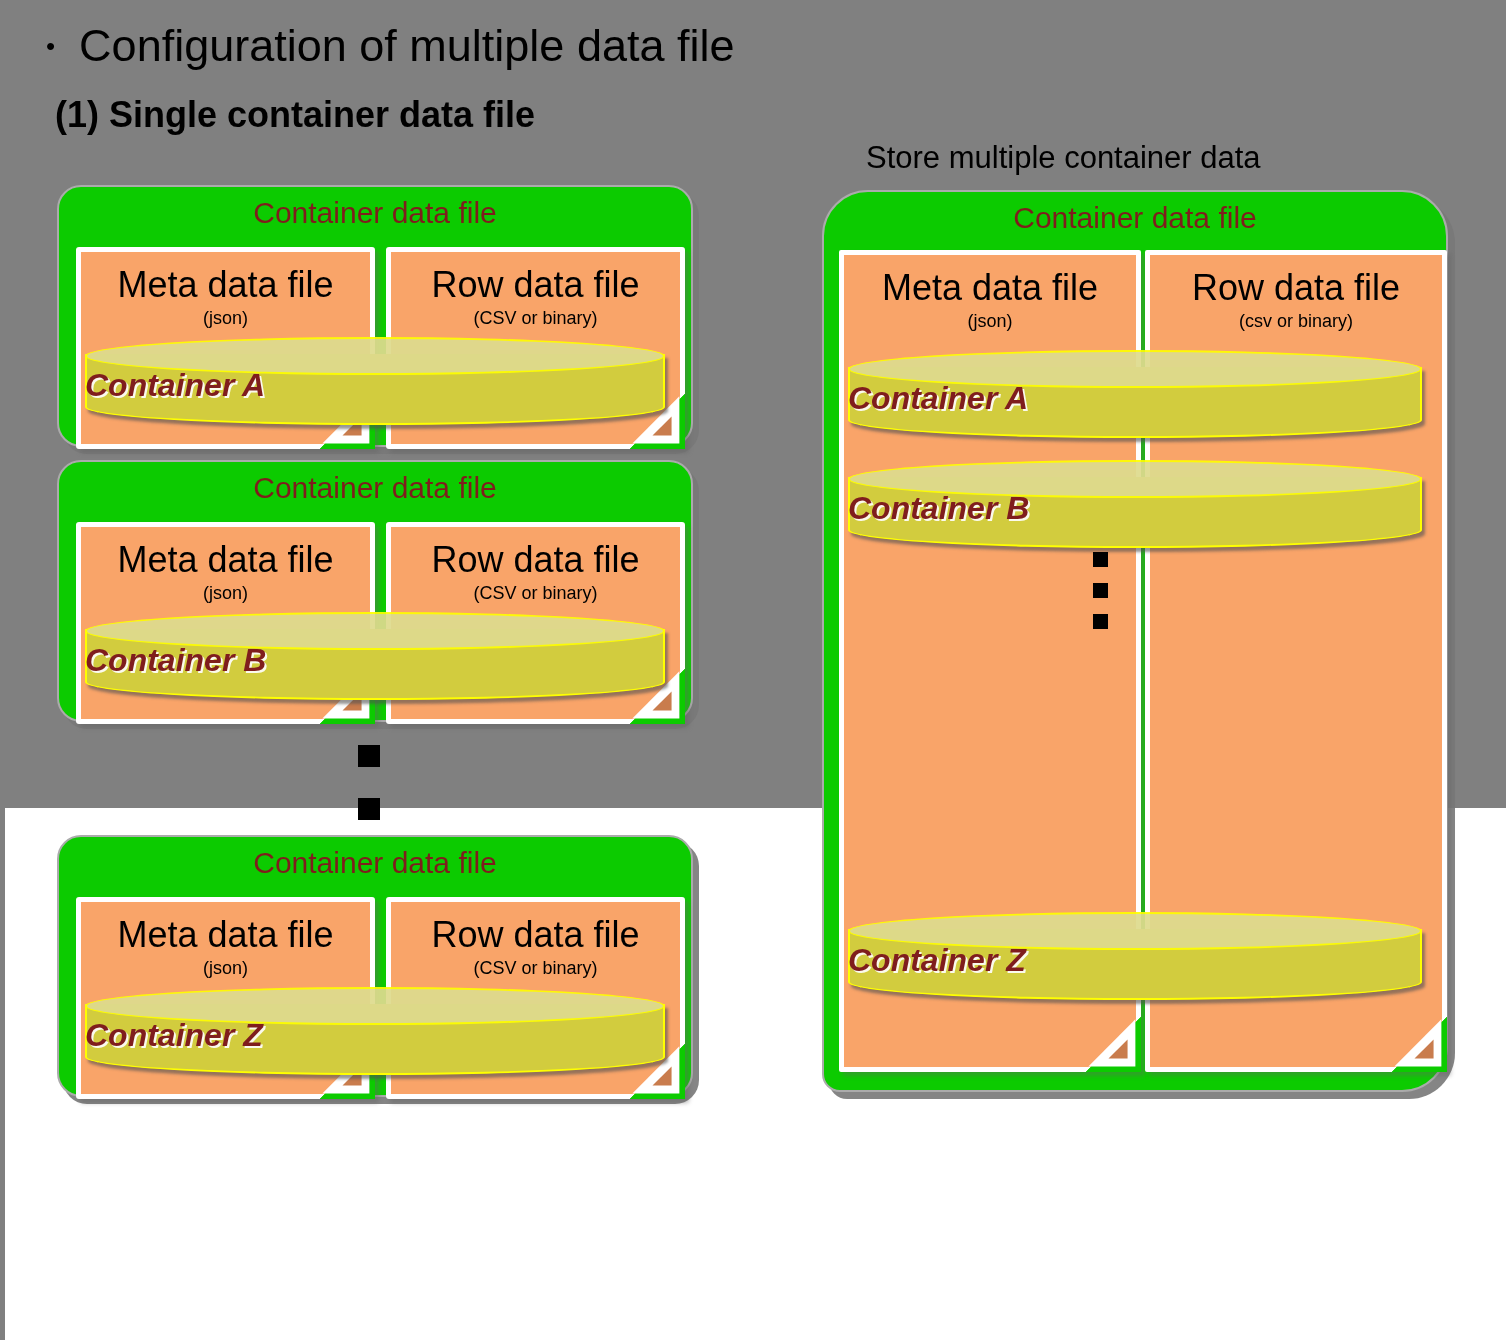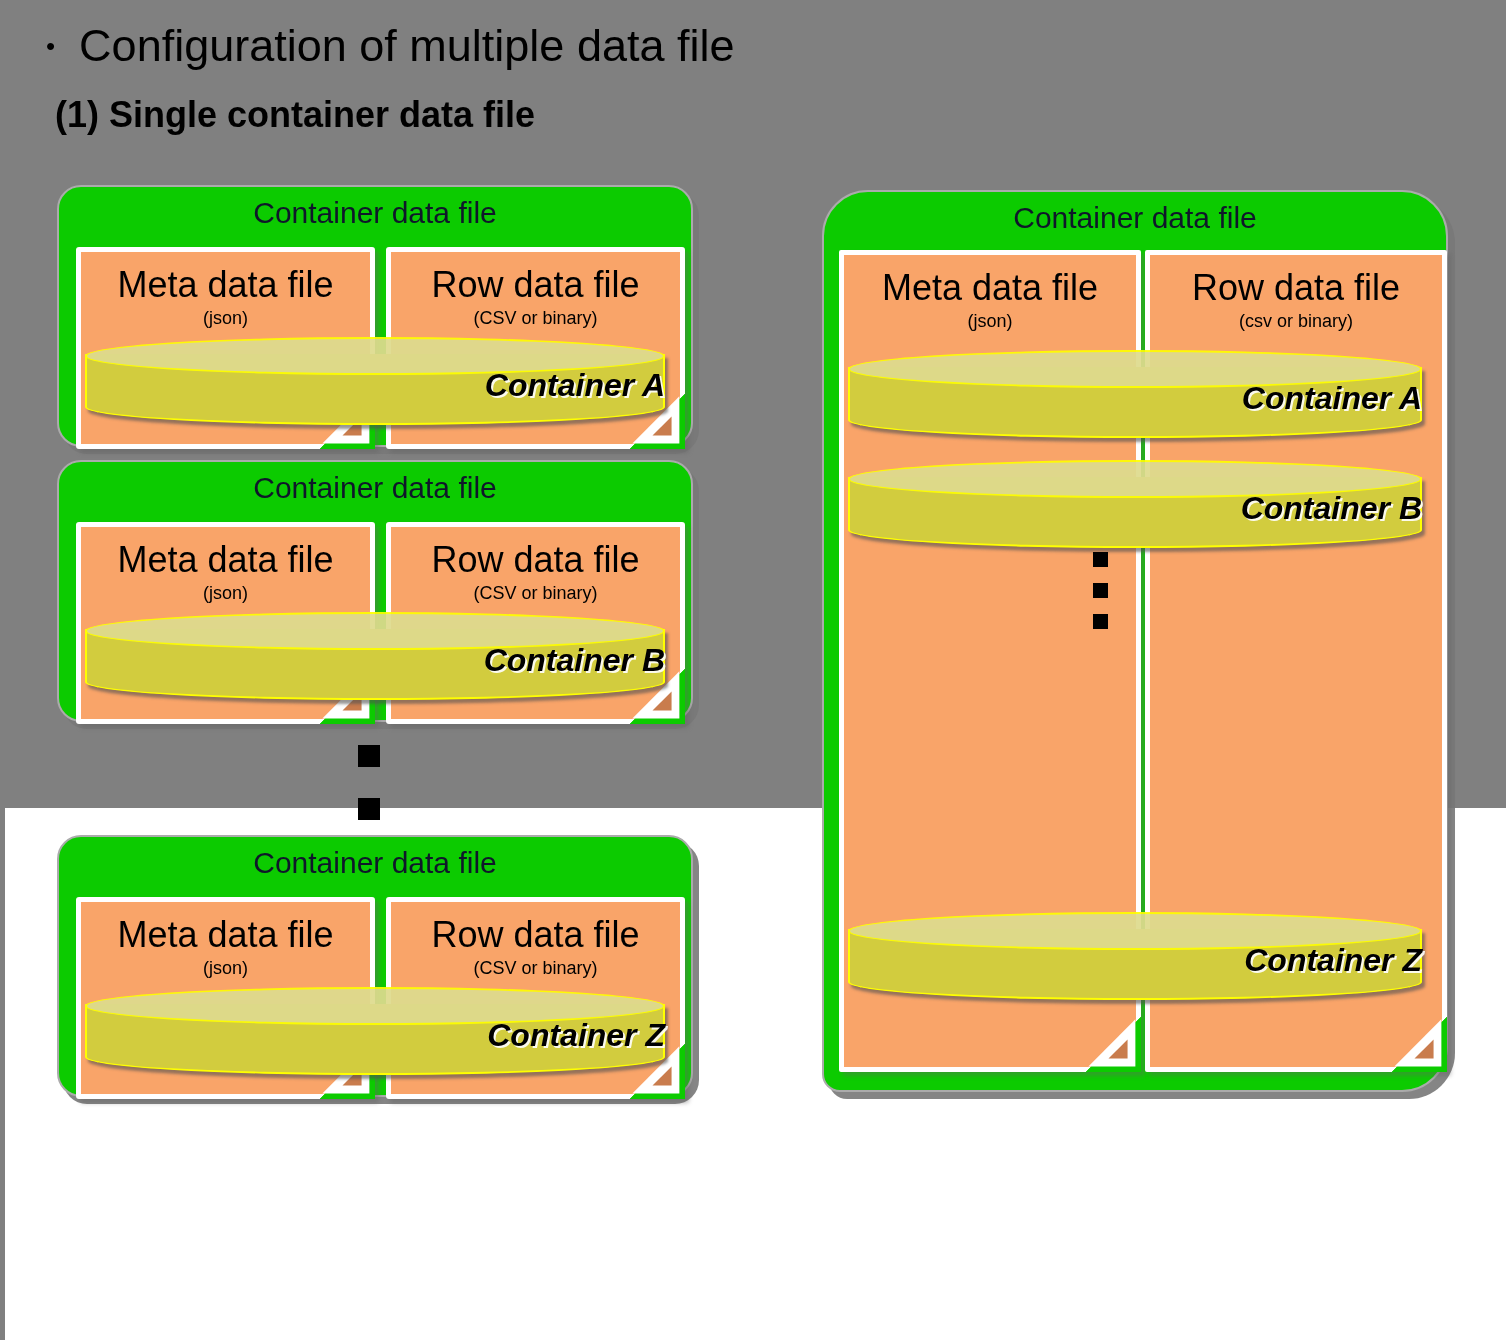--- a/index.html
+++ b/index.html
@@ -20,21 +20,21 @@
   .sec-sub.pos-left{left:90px;}
   .sec-sub.pos-right{left:866px;}
 
   
   .gbox{
     position:absolute;left:57px;width:632px;height:258px;
     background:var(--green,#0ccb00);
     border:2px solid #ababab;border-radius:24px;
     box-shadow:6px 7px 0 rgba(120,120,120,0.9);
   }
-  .gbox-title,.rbox-title{text-align:center;color:#0f172a;font-size:30px;padding-top:9px;}
+  .gbox-title,.rbox-title{text-align:center;color:#7f1d1d;font-size:30px;padding-top:9px;}
 
   
   .doc{
     position:absolute;top:60px;width:289px;height:192px;
     background:var(--orange,#f9a469);
     border:5px solid #fff;border-radius:3px;
     box-shadow:4px 4px 4px rgba(100,100,100,0.45);
   }
   .doc-left{left:17px;}
   .doc-right{left:327px;}
@@ -55,22 +55,22 @@
     border:2px solid var(--yellow,#ffff00);border-radius:50%;
   }
   .cyl-body{
     position:absolute;left:0;right:0;top:17px;bottom:0;
     background:var(--cylinder-body,#d2cc3e);
     border:2px solid var(--yellow,#ffff00);border-top:none;
     border-radius:0 0 50% 50% / 0 0 18px 18px;
     box-shadow:3px 4px 3px rgba(80,80,80,0.6);
   }
   .cyl-label{
-    position:absolute;left:0;right:0;top:30px;text-align:right;
-    font-weight:bold;font-style:italic;font-size:32px;color:#000000;
+    position:absolute;left:0;right:0;top:30px;text-align:left;
+    font-weight:bold;font-style:italic;font-size:32px;color:#7f1d1d;
     text-shadow:2px 2px 0 rgba(255,255,255,0.9);z-index:2;
   }
   .gbox .cyl{left:26px;right:26px;top:150px;}
 
   
   .rbox{
     position:absolute;left:822px;top:190px;width:622px;height:898px;
     background:var(--green,#0ccb00);
     border:2px solid #ababab;border-radius:46px 46px 46px 18px;
     box-shadow:7px 7px 0 rgba(120,120,120,0.9);
@@ -102,20 +102,21 @@
 <div class="stage">
   <div class="bg-gray"></div>
   <div class="bg-left-strip"></div>
 
   <div class="slide-title">
     <span class="bullet">•</span>
     <span>Configuration of multiple data file</span>
   </div>
 
   <div class="sec-heading pos-left">(1) Single container data file</div>
+  <div class="sec-sub pos-right">Store multiple container data</div>
 
   <div class="gbox" style="top:185px">
     <div class="gbox-title">Container data file</div>
     <div class="doc doc-left">
       <div class="doc-title">Meta data file</div>
       <div class="doc-sub">(json)</div>
       <div class="fold">
           <i class="cut"></i>
           <i class="flap"></i>
           <i class="flap-inner"></i>

